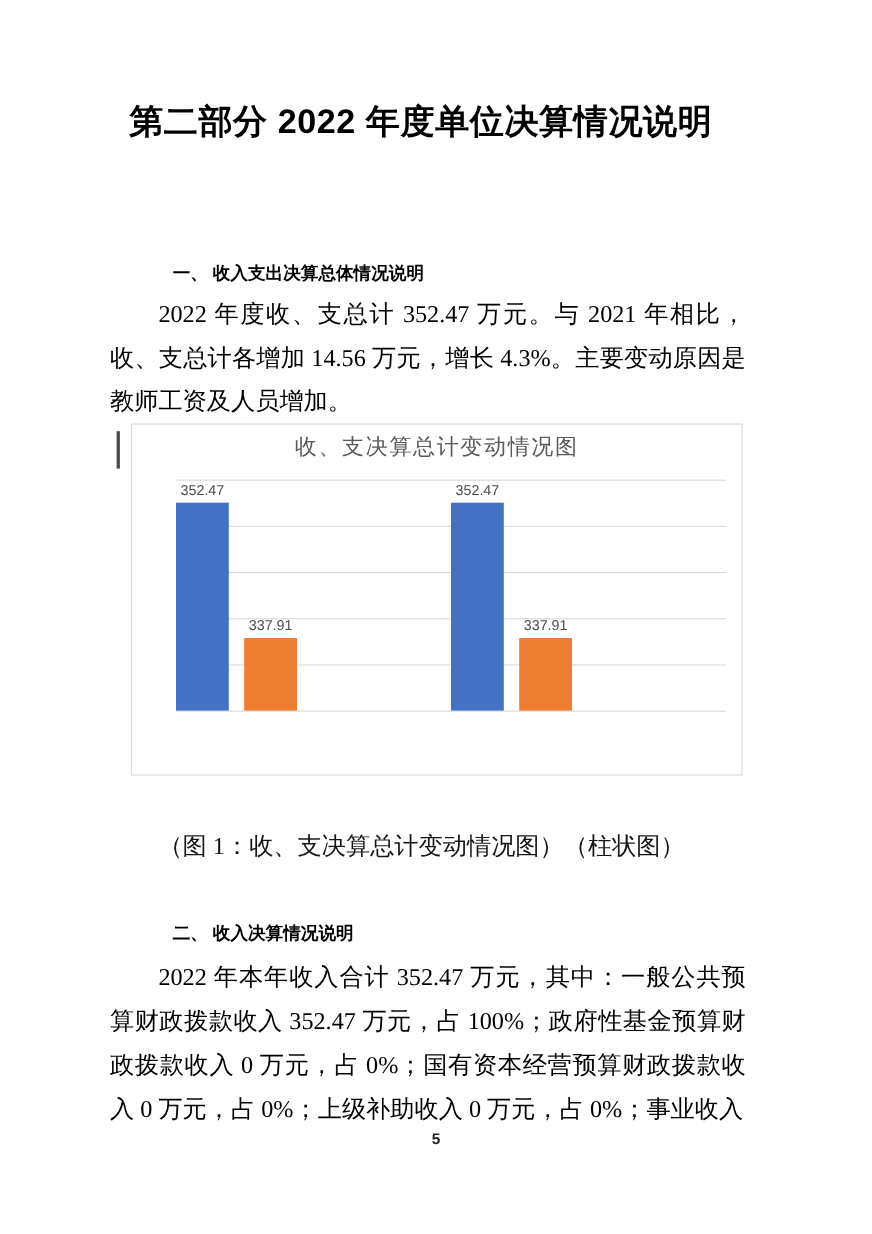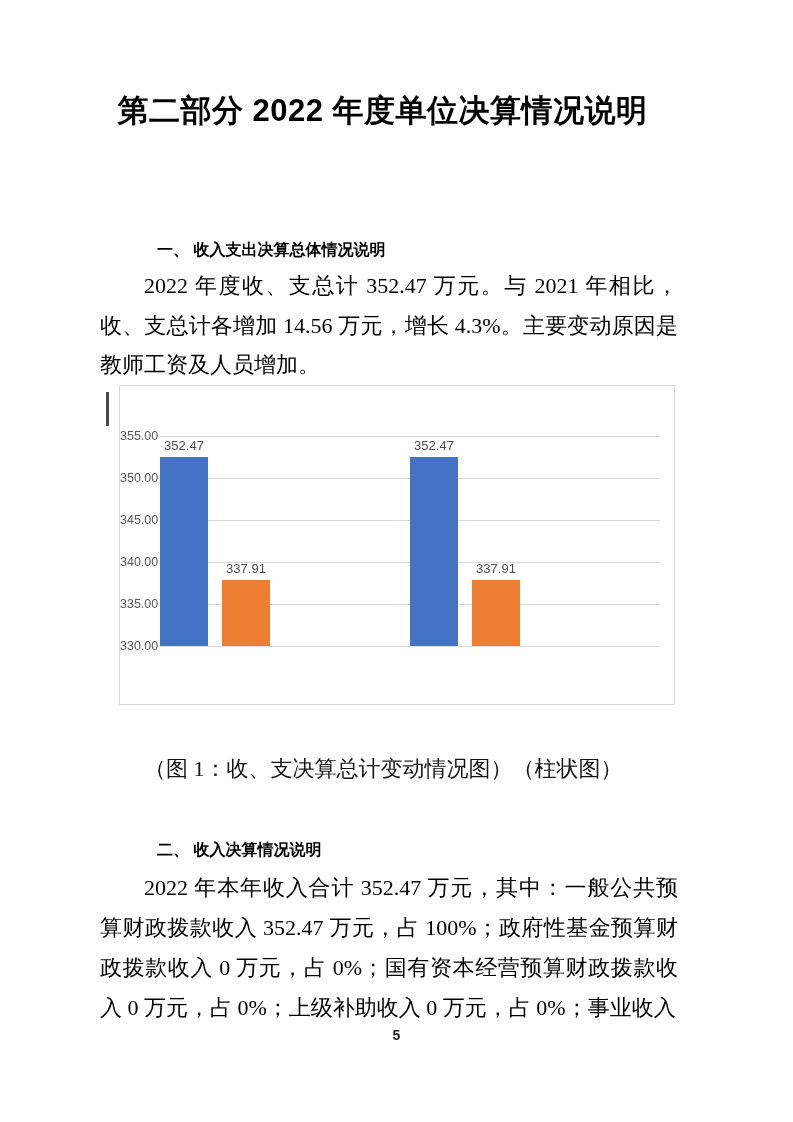--- a/index.html
+++ b/index.html
@@ -181,28 +181,21 @@
 
 <div class="doc-title">第二部分 2022 年度单位决算情况说明</div>
 
 <div class="sec-heading heading-1">一、 收入支出决算总体情况说明</div>
 
 <div class="body-para para-1">2022 年度收、支总计 352.47 万元。与 2021 年相比，收、支总计各增加 14.56 万元，增长 4.3%。主要变动原因是教师工资及人员增加。</div>
 
 <div class="text-cursor"></div>
 
 <div class="chart-area">
-  <div class="chart-y-axis">
-      <div class="ytick" style="top: calc(0% - 8px);">355.00</div>
-      <div class="ytick" style="top: calc(20% - 8px);">350.00</div>
-      <div class="ytick" style="top: calc(40% - 8px);">345.00</div>
-      <div class="ytick" style="top: calc(60% - 8px);">340.00</div>
-      <div class="ytick" style="top: calc(80% - 8px);">335.00</div>
-      <div class="ytick" style="top: calc(100% - 8px);">330.00</div>
-    </div>
+  <div class="chart-title">收、支决算总计变动情况图</div>
   <div class="chart-plot">
       <div class="gridline" style="top: calc(0% - 0.5px);"></div>
       <div class="gridline" style="top: calc(20% - 0.5px);"></div>
       <div class="gridline" style="top: calc(40% - 0.5px);"></div>
       <div class="gridline" style="top: calc(60% - 0.5px);"></div>
       <div class="gridline" style="top: calc(80% - 0.5px);"></div>
       <div class="gridline" style="top: calc(100% - 0.5px);"></div>
       <div class="bar-group" style="left: 0%; width: 50%;">
         <div class="bar-col">
           <div class="bar-value">352.47</div>

